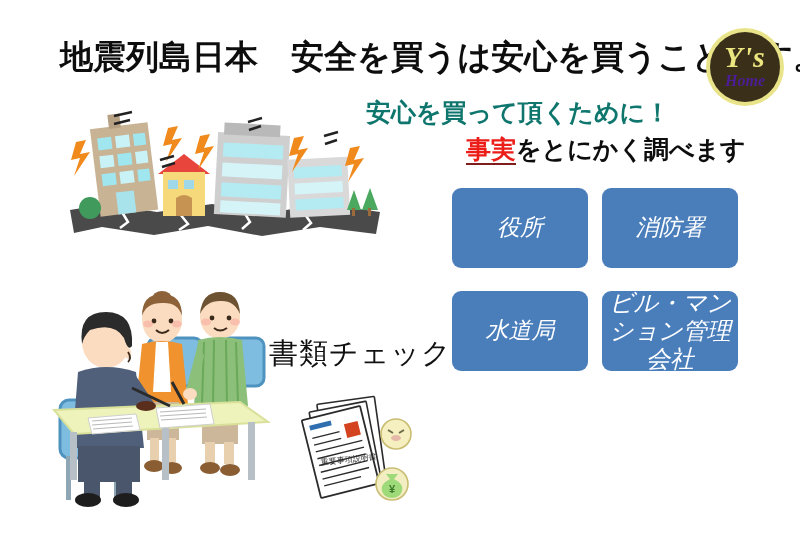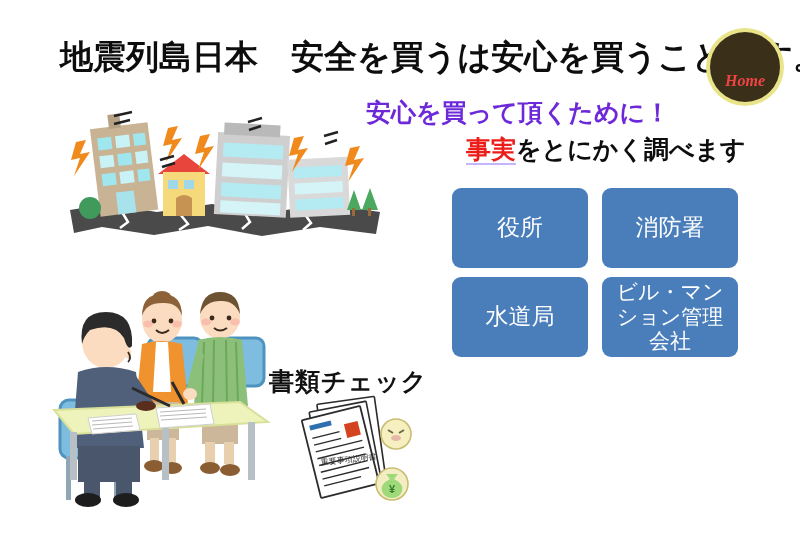--- a/index.html
+++ b/index.html
@@ -69,99 +69,99 @@
   }
   .logo-home {
     position: absolute;
     left: 0; top: 44px;
     width: 78px;
     text-align: center;
     font-family: "Liberation Serif", "DejaVu Serif", serif;
     font-size: 16px;
     font-weight: bold;
     font-style: italic;
-    color: #ef4444;
+    color: #4c1d95;
   }
 
   
   .sub1 {
     position: absolute;
     left: 366px;
     top: 96px;
     font-size: 25px;
     font-weight: bold;
     white-space: pre;
-    color: #6d28d9;
+    color: #0f766e;
   }
   .sub2 {
     position: absolute;
     left: 466px;
     top: 133px;
     font-size: 25px;
     font-weight: bold;
     white-space: pre;
     color: #0d0d0d;
   }
   .sub2 .hl {
     color: #ec1c18;
-    border-bottom: 2px solid #c4b5fd;
+    border-bottom: 2px solid #7f1d1d;
     padding-bottom: 0px;
   }
 
   
   .cap1 {
     position: absolute;
     left: 292px;
     top: 279px;
     font-size: 29px;
     font-weight: bold;
     letter-spacing: 1px;
     white-space: pre;
     color: #111111;
   }
   .cap2 {
     position: absolute;
     left: 269px;
     top: 334px;
-    font-size: 25px;
-    font-weight: bold;
+    font-size: 29px;
+    font-weight: normal;
     letter-spacing: 1px;
     white-space: pre;
     color: #111111;
-    margin-top: 31px;
   }
 
   
   .grid {
     position: absolute;
     left: 452px;
     top: 188px;
     width: 290px;
     height: 305px;
     display: grid;
     grid-template-columns: 136px 136px;
     grid-template-rows: 80px 80px 95px;
-    gap: 9px 14px;
+    gap: 23px 14px;
+    font-style: italic;
   }
   .bbox {
     background: #4a7ebb;
     border-radius: 9px;
     display: flex;
     align-items: center;
     justify-content: center;
     text-align: center;
     color: #ffffff;
     font-size: 23px;
     font-weight: normal;
     line-height: 1.18;
     white-space: pre-line;
     padding: 2px 4px;
     box-sizing: border-box;
   }
-  .bbox.small { font-size: 21px; }
+  .bbox.small { font-size: 24px; }
 
   
   .quake {
     position: absolute;
     left: 62px;
     top: 100px;
     width: 330px;
     height: 145px;
   }
 
@@ -186,20 +186,21 @@
 </head>
 <body>
 
 <div class="slide">
 
   <div class="title">地震列島日本　安全を買うは安心を買うことです。</div>
 
   <div class="logo">
     <div class="logo-ring"></div>
     <div class="logo-disc"></div>
+    <div class="logo-y">Y's</div>
     <div class="logo-home">Home</div>
   </div>
 
   <div class="sub1">安心を買って頂くために！</div>
   <div class="sub2"><span class="hl">事実</span><span>をとにかく調べます</span></div>
 
   <div class="quake">
     <svg width="330" height="145" viewBox="0 0 330 145">
 
       <path d="M8 110 L44 104 L95 112 L150 104 L205 113 L262 104 L318 112 L314 134 L258 127 L200 136 L146 126 L92 135 L40 127 L12 133 Z" fill="#4a4a4a"></path>

